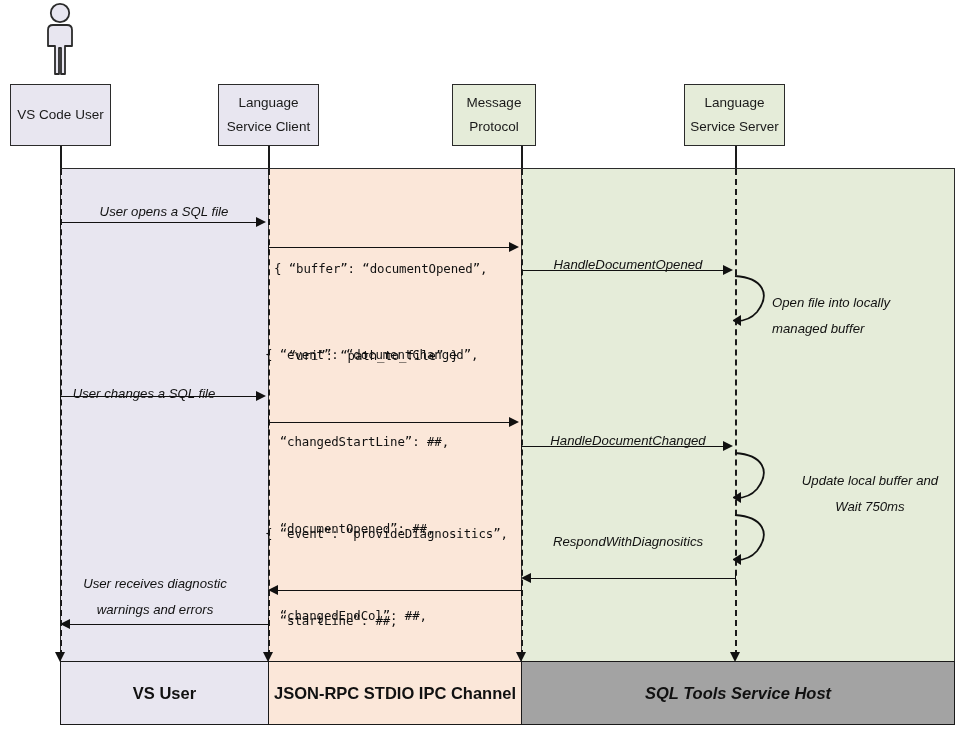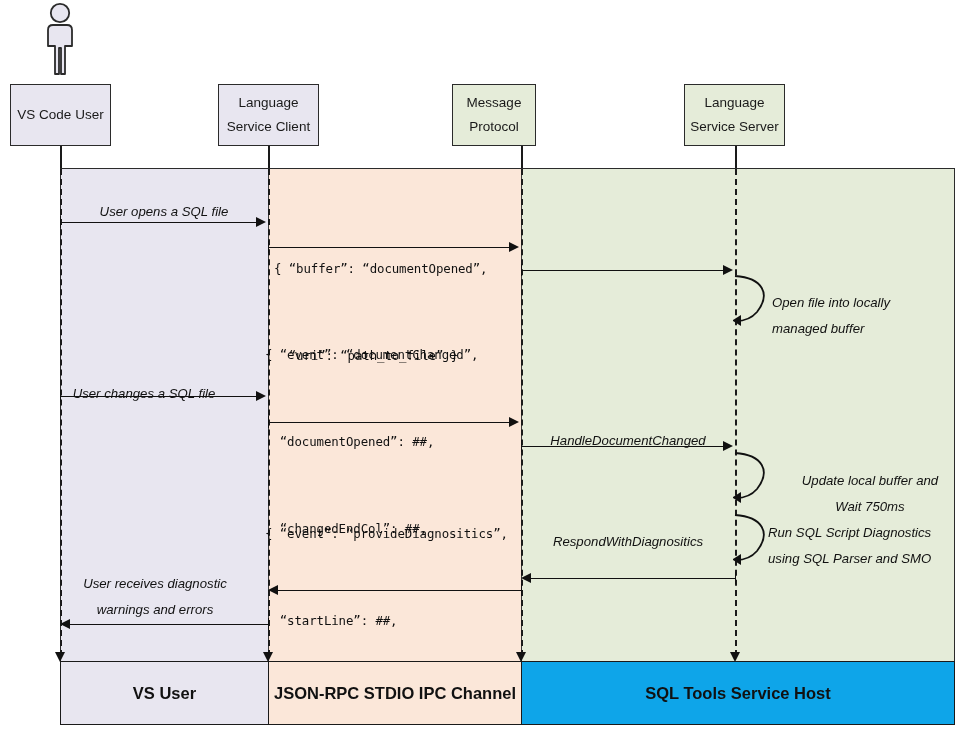--- a/index.html
+++ b/index.html
@@ -144,21 +144,21 @@
     border: 1.8px solid #1a1a1a;
     display: flex;
     align-items: center;
     justify-content: center;
     font-weight: bold;
     font-size: 16.5px;
     color: #111;
   }
   .footer.lav { background: #e8e6f0; }
   .footer.peach { background: #fbe7d9; }
-  .footer.grn { background: #0ea5e9; }
+  .footer.grn { background: #a3a3a3; font-style: italic; }
 </style>
 </head>
 <body>
 
 <div id="canvas">
 
   <div class="actor">
     <svg width="52" height="74" viewBox="0 0 52 74">
       <circle cx="26" cy="11" r="9.2" fill="#e8e6f0" stroke="#2b2b2b" stroke-width="1.8"></circle>
       <path d="M14 28 q0 -5 5 -5 h14 q5 0 5 5 v16 h-7 v28 h-4 v-26 h-2 v26 h-4 v-28 h-7 z" fill="#e8e6f0" stroke="#2b2b2b" stroke-width="1.8" stroke-linejoin="round"></path>
@@ -215,37 +215,41 @@
 
   <div class="msg" style="left:274px; top:196px;">
     <span class="ln">{ “buffer”: “documentOpened”,</span>
     <span class="ln">  “uri”: “path_to_file” }</span>
   </div>
 
   <div class="tick" style="left:268px; top:241px; height:12px;"></div>
   <div class="arrow" style="left:268px; top:247px; width:243px;"></div>
   <div class="ahead right" style="left:509px; top:242px;"></div>
 
+  <div class="ilabel" style="left:521px; top:252px; width:214px;">
+    <span class="ln">HandleDocumentOpened</span>
+  </div>
   <div class="tick" style="left:521px; top:264px; height:12px;"></div>
   <div class="arrow" style="left:521px; top:270px; width:204px;"></div>
   <div class="ahead right" style="left:723px; top:265px;"></div>
 
   <div class="loop" style="left:733px; top:272px;">
     <svg width="46" height="56" viewBox="0 0 46 56">
       <path d="M2 4 C 30 6, 38 22, 24 40 C 18 47, 10 49, 3 49" fill="none" stroke="#111" stroke-width="1.8"></path>
       <polygon points="8,43 8,54 -1,48.5" fill="#111"></polygon>
     </svg>
   </div>
   <div class="ilabel" style="left:772px; top:290px; text-align:left;">
     <span class="ln">Open file into locally</span>
     <span class="ln">managed buffer</span>
   </div>
 
   <div class="msg" style="left:265px; top:282px;">
     <span class="ln">{ “event”: “documentChanged”,</span>
+    <span class="ln">  “changedStartLine”: ##,</span>
     <span class="ln">  “documentOpened”: ##,</span>
     <span class="ln">  “changedEndCol”: ##,</span>
     
   </div>
 
   <div class="ilabel" style="left:60px; top:381px; width:168px;">
     <span class="ln">User changes a SQL file</span>
   </div>
   <div class="tick" style="left:60px; top:390px; height:12px;"></div>
   <div class="arrow" style="left:60px; top:396px; width:198px;"></div>
@@ -271,24 +275,20 @@
   <div class="ilabel" style="left:775px; top:468px; text-align:center; width:190px;">
     <span class="ln">Update local buffer and</span>
     <span class="ln">Wait 750ms</span>
   </div>
 
   <div class="loop" style="left:733px; top:511px;">
     <svg width="46" height="56" viewBox="0 0 46 56">
       <path d="M2 4 C 30 6, 38 22, 24 40 C 18 47, 10 49, 3 49" fill="none" stroke="#111" stroke-width="1.8"></path>
       <polygon points="8,43 8,54 -1,48.5" fill="#111"></polygon>
     </svg>
-  </div>
-  <div class="ilabel" style="left:768px; top:520px; text-align:left;">
-    <span class="ln">Run SQL Script Diagnostics</span>
-    <span class="ln">using SQL Parser and SMO</span>
   </div>
 
   <div class="msg" style="left:265px; top:461px;">
     <span class="ln">{ “event”: “provideDiagnositics”,</span>
     <span class="ln">  “startLine”: ##,</span>
     <span class="ln">  “startCol”: ##,</span>
     
     
     
   </div>

